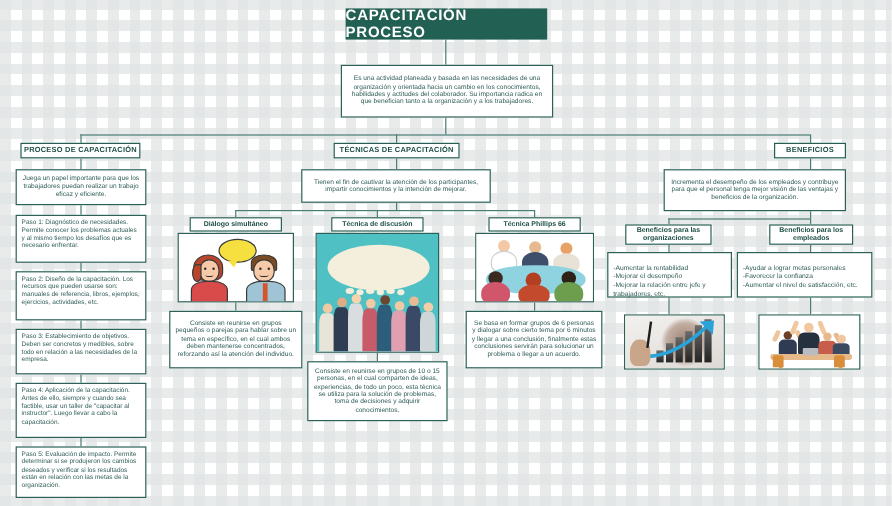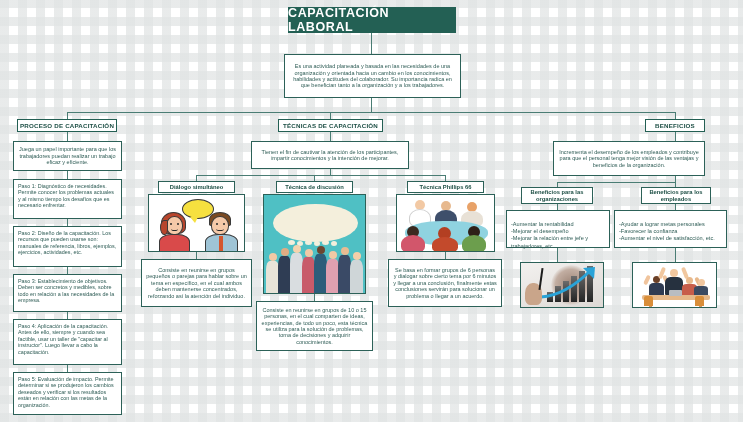--- a/index.html
+++ b/index.html
@@ -130,21 +130,21 @@
   .ctorso { position: absolute; border-radius: 30% 30% 6% 6%; }
   .claptop { position: absolute; background: #b9bdc2; border-radius: 1px; }
   .cchair { position: absolute; background: #d98e3a; border-radius: 2px 2px 0 0; }
 </style>
 </head>
 <body>
 
 <div class="canvas">
 
   <div class="title-banner" style="left:288px; top:7px; width:168px; height:26px;">
-    <span>CAPACITACIÓN LABORAL</span>
+    <span>CAPACITACIÓN PROCESO</span>
   </div>
 
   <div class="ln v" style="left:371px; top:33px; height:21px;"></div>
 
   <div class="node desc" style="left:284px; top:54px; width:177px; height:44px; display:flex; align-items:center; justify-content:center;">
     <span>Es una actividad planeada y basada en las necesidades de una organización y orientada hacia un cambio en los conocimientos, habilidades y actitudes del colaborador. Su importancia radica en que benefician tanto a la organización y a los trabajadores.</span>
   </div>
 
   <div class="ln v" style="left:371px; top:98px; height:14px;"></div>
   <div class="ln h" style="left:67px; top:112px; width:608px;"></div>

